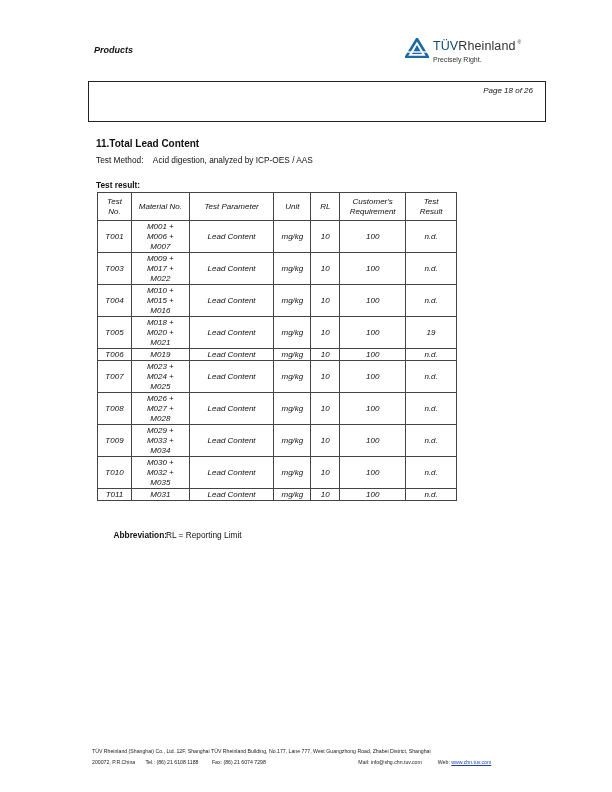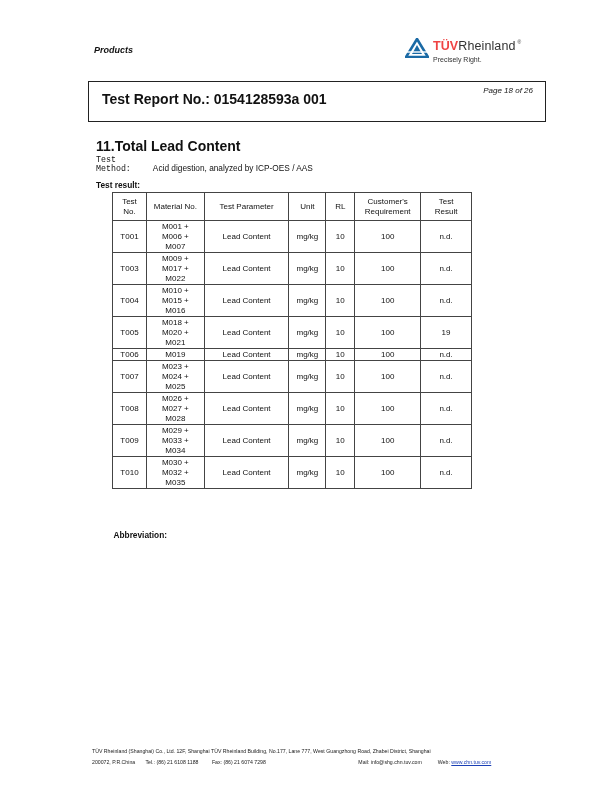--- a/index.html
+++ b/index.html
@@ -4,34 +4,34 @@
 <style>
   * { box-sizing: border-box; margin: 0; padding: 0; }
   html, body { width: 612px; height: 792px; background: #ffffff; overflow: hidden; }
   body { position: relative; font-family: "Liberation Sans", sans-serif; color: #111; }
 
   .products { position: absolute; left: 94px; top: 45px; font-size: 9px; font-weight: bold; font-style: italic; }
 
   .logo { position: absolute; left: 405px; top: 36px; width: 130px; height: 36px; }
   .logo svg { position: absolute; left: 0; top: 2px; }
   .logo .brand { position: absolute; left: 28px; top: 3px; font-size: 12.5px; color: #333; letter-spacing: 0.1px; }
-  .logo .brand b { font-weight: bold; color: #ef4444; }
+  .logo .brand b { font-weight: normal; color: #0c4a6e; }
   .logo .brand sup { font-size: 5px; vertical-align: top; margin-left: 2px; }
   .logo .tagline { position: absolute; left: 28px; top: 20px; font-size: 7px; color: #333; }
 
   .report-box { position: absolute; left: 88px; top: 81px; width: 458px; height: 41px; border: 1.3px solid #222; }
   .report-title { position: absolute; left: 13px; top: 9px; font-size: 14px; font-weight: bold; }
   .page-no { position: absolute; right: 12px; top: 4px; font-size: 8px; font-style: italic; }
 
-  .section-title { position: absolute; left: 96px; top: 138px; font-size: 14px; font-weight: bold; }
+  .section-title { position: absolute; left: 96px; top: 138px; font-size: 10px; font-weight: bold; }
   .method { position: absolute; left: 96px; top: 155px; font-size: 8.3px; }
-  .method .lbl { display: inline-block; width: 55px; font-family: Liberation Mono, monospace; }
+  .method .lbl { display: inline-block; width: 55px; }
   .result-lbl { position: absolute; left: 96px; top: 180px; font-size: 8.3px; font-weight: bold; }
 
-  table.results { position: absolute; left: 112px; top: 192px; width: 360px; border-collapse: collapse; font-size: 8px; }
+  table.results { position: absolute; left: 97px; top: 192px; width: 360px; border-collapse: collapse; font-size: 8px; font-style: italic; }
   table.results th, table.results td { border: 0.8px solid #444; text-align: center; vertical-align: middle; line-height: 10px; padding: 0 2px; }
   table.results { border: 1.2px solid #222; }
   table.results th { font-weight: normal; height: 28px; }
   table.results td.mat { white-space: pre-line; }
   .c1 { width: 34px; } .c2 { width: 58px; } .c3 { width: 85px; } .c4 { width: 37px; }
   .c5 { width: 29px; } .c6 { width: 66px; } .c7 { width: 51px; }
   tr.r3 td { height: 32px; } tr.r1 td { height: 12px; }
 
   .abbr { position: absolute; left: 97px; top: 530px; font-size: 8.3px; line-height: 10px; }
   .abbr .lbl { position: absolute; left: 0; top: 0; font-weight: bold; width: 70px; text-align: right; }
@@ -50,21 +50,20 @@
   <svg width="24" height="20" viewBox="0 0 24 20">
     <polygon points="12,1 23,19 1,19" fill="none" stroke="#1b6aa5" stroke-width="2.6"></polygon>
     <polygon points="12,7 17,16 7,16" fill="#1b6aa5"></polygon>
     <line x1="1" y1="14" x2="23" y2="14" stroke="#ffffff" stroke-width="1.4"></line>
   </svg>
   <div class="brand"><b>TÜV</b><span>Rheinland</span><sup>®</sup></div>
   <div class="tagline">Precisely Right.</div>
 </div>
 
 <div class="report-box">
-  <div class="report-title">Test Report No.:  0154128593a 001</div>
   <div class="page-no">Page 18 of 26</div>
 </div>
 
 <div class="section-title">11.Total Lead Content</div>
 <div class="method">
   <span class="lbl">Test Method:</span>
   <span>Acid digestion, analyzed by ICP-OES / AAS</span>
 </div>
 <div class="result-lbl">Test result:</div>
 
@@ -174,26 +173,36 @@
         <td>T010</td>
         <td class="mat">M030 +
 M032 +
 M035</td>
         <td>Lead Content</td>
         <td>mg/kg</td>
         <td>10</td>
         <td>100</td>
         <td>n.d.</td>
       </tr>
+      <tr class="r1">
+        <td>T011</td>
+        <td class="mat">M031</td>
+        <td>Lead Content</td>
+        <td>mg/kg</td>
+        <td>10</td>
+        <td>100</td>
+        <td>n.d.</td>
+      </tr>
     </tbody>
 </table>
 
 <div class="abbr">
   <div class="lbl">Abbreviation:</div>
   <div class="items">
+    <div>RL = Reporting Limit</div>
   </div>
 </div>
 
 <div class="footer">
   <div>TÜV Rheinland (Shanghai) Co., Ltd. 12F, Shanghai TÜV Rheinland Building, No.177, Lane 777, West Guangzhong Road, Zhabei District, Shanghai</div>
   <div class="l2">
     <span style="width:52px">200072, P.R.China</span>
     <span style="width:65px">Tel.: (86) 21 6108 1188</span>
     <span style="width:145px">Fax: (86) 21 6074 7298</span>
     <span style="width:78px">Mail: info@shg.chn.tuv.com</span>

